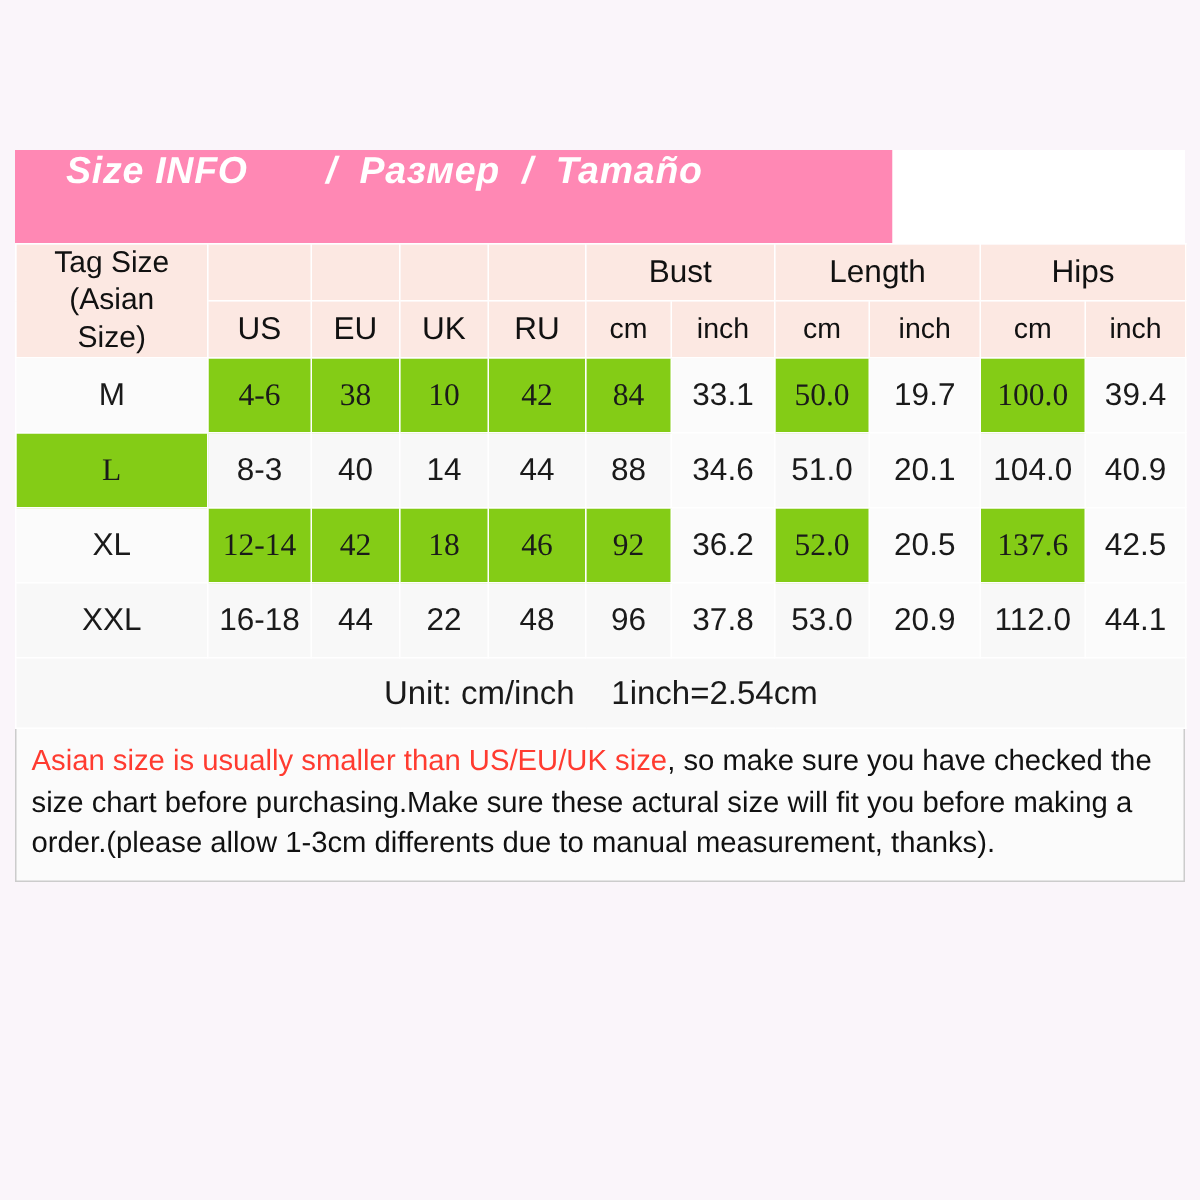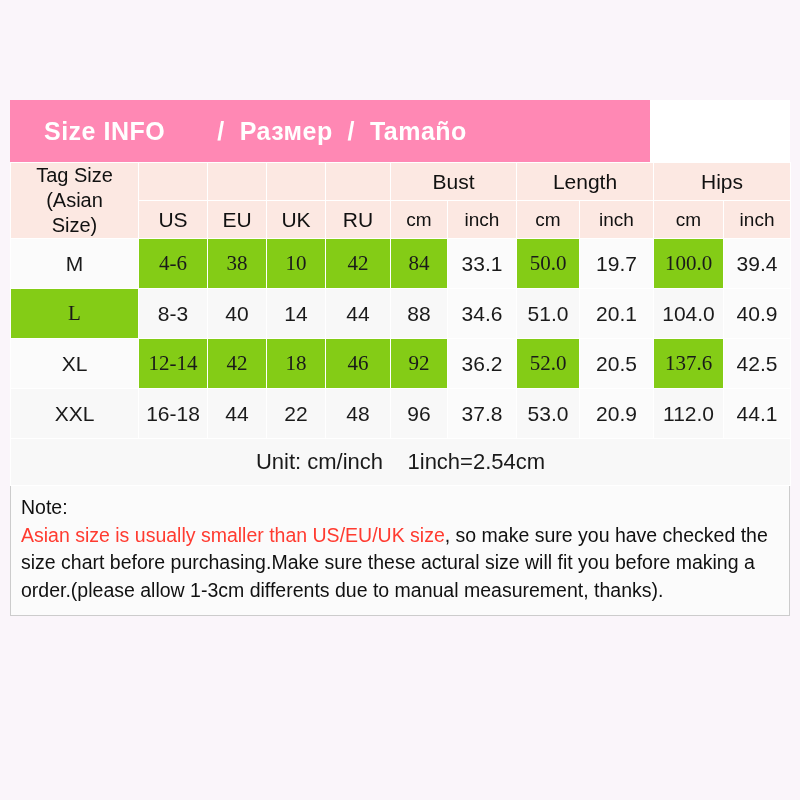--- a/index.html
+++ b/index.html
@@ -20,26 +20,26 @@
     top: 100px;
     width: 780px;
   }
 
   
   .banner-row {
     display: flex;
     height: 62px;
   }
   .banner {
-    width: 640px;
+    width: 585px;
     background: #ff88b4;
     display: flex;
-    align-items: center;
     box-sizing: border-box;
     padding-left: 34px;
+    font-style: italic;
   }
   .banner-text {
     color: #ffffff;
     font-size: 25px;
     font-weight: bold;
     letter-spacing: 0.5px;
     white-space: pre;
   }
   .banner-gap {
     flex: 1;
@@ -224,17 +224,16 @@
       <td class="dcell sh-d">44.1</td>
     </tr>
 
     <tr>
       <td class="unit-cell" colspan="11" style="white-space:pre;">Unit: cm/inch    1inch=2.54cm</td>
     </tr>
   </tbody>
     </table>
 
   <div class="note-box">
-    <div class="note-line">Note:</div>
     <div class="note-line"><span class="note-red">Asian size is usually smaller than US/EU/UK size</span><span>, so make sure you have checked the size chart before purchasing.Make sure these actural size will fit you before making a order.(please allow 1-3cm differents due to manual measurement, thanks).</span></div>
   </div>
 
 </div>
 
 </body></html>

